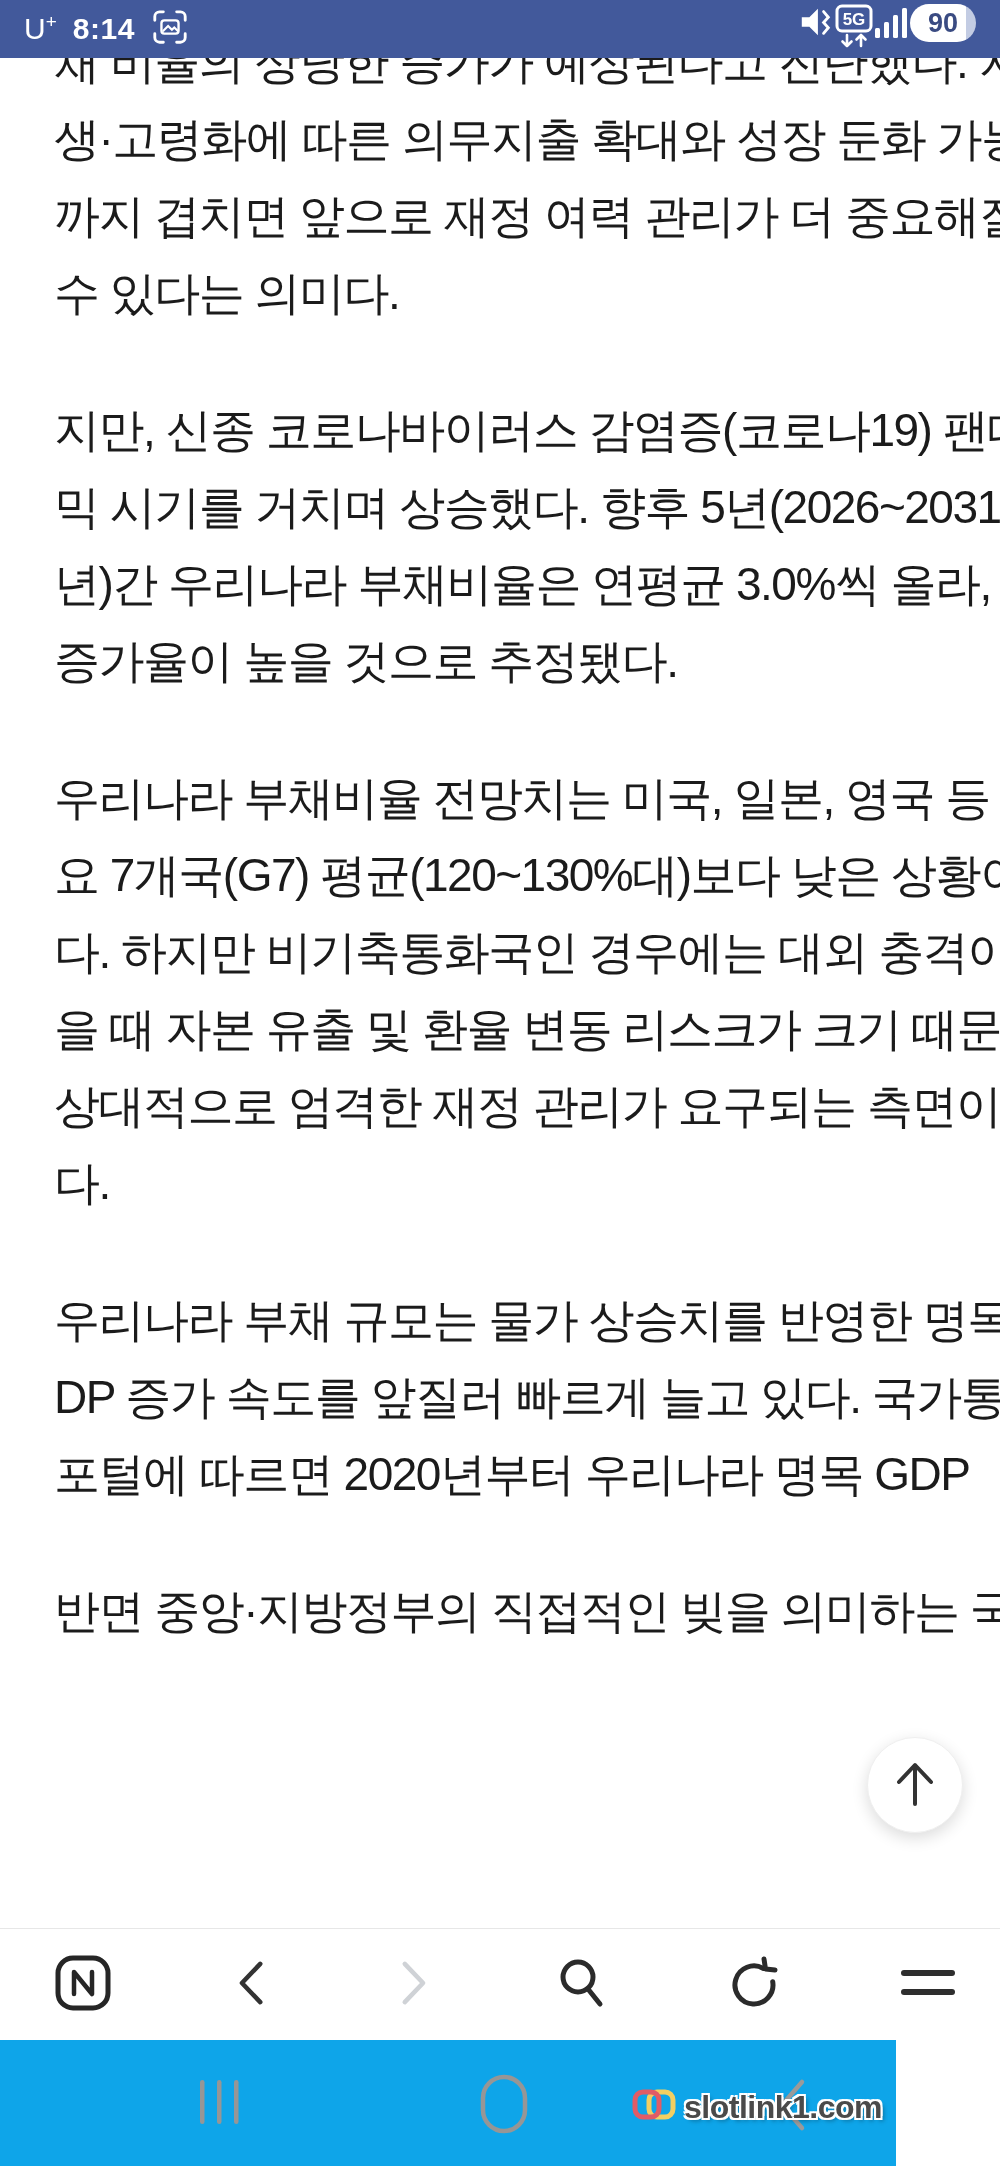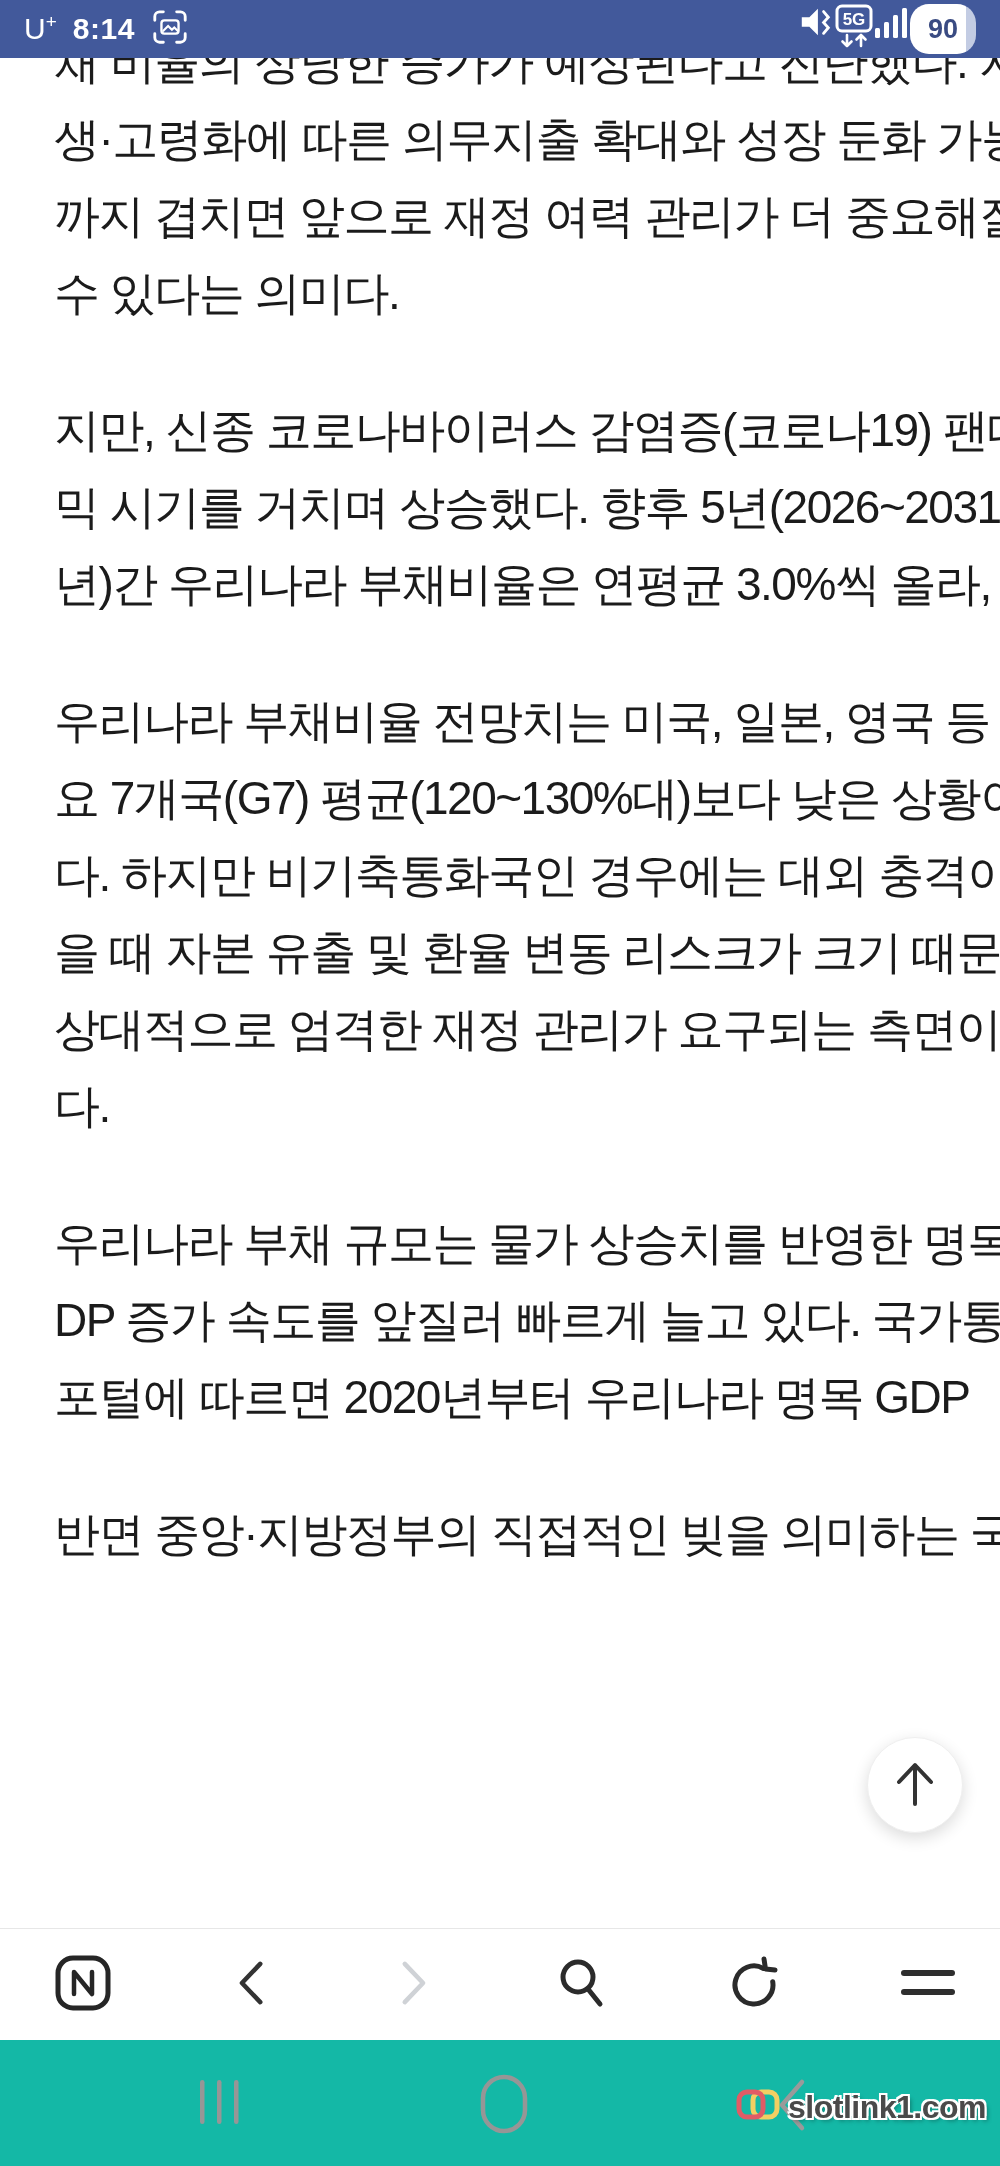--- a/index.html
+++ b/index.html
@@ -12,21 +12,21 @@
     position:absolute;top:0;left:0;width:1000px;height:58px;background:#42599b;
     display:flex;align-items:center;justify-content:space-between;
     padding:0 24px;box-sizing:border-box;color:#fff;z-index:10;
   }
   .sb-left{display:flex;align-items:center;gap:16px;}
   .carrier{font-size:30px;font-weight:500;display:flex;align-items:flex-start;line-height:1;}
   .carrier .plus{font-size:19px;margin-top:-2px;}
   .sb-time{font-size:30px;font-weight:700;letter-spacing:0.5px;line-height:1;}
   .sb-right{display:flex;}
   .battery{
-    width:66px;height:50px;border-radius:19px;
+    width:66px;height:38px;border-radius:19px;
     background:linear-gradient(to right,#ffffff 0 85%,#c3cce3 85% 100%);
     color:#3a4b82;font-weight:700;font-size:27px;
     display:flex;align-items:center;justify-content:center;
   }
   
   .content{
     position:absolute;top:58px;left:0;width:1000px;height:1870px;overflow:hidden;
     padding:0 54px;box-sizing:border-box;background:#fff;
   }
   .article{margin-top:-34px;}
@@ -42,21 +42,21 @@
     display:flex;align-items:center;justify-content:center;z-index:5;
   }
   
   .toolbar{
     position:absolute;left:0;top:1928px;width:1000px;height:112px;background:#ffffff;
     border-top:1px solid #e7e7e7;display:flex;align-items:center;justify-content:space-between;
     padding:0 44px 0 54px;box-sizing:border-box;z-index:6;
   }
   .tb-btn{display:flex;align-items:center;justify-content:center;background:none;border:none;padding:0;}
   
-  .gesture-bar{position:absolute;left:0;top:2040px;width:1000px;height:126px;background:#14b8a6;}
+  .gesture-bar{position:absolute;left:0;top:2040px;width:896px;height:126px;background:#0ea5e9;}
   .g-btn{position:absolute;display:flex;align-items:center;justify-content:center;background:none;border:none;padding:0;}
   .g-recents{left:198px;top:38px;}
   .g-home{left:480px;top:34px;}
   .g-back{left:776px;top:38px;}
   
   .watermark{
     position:absolute;right:14px;top:2084px;display:flex;align-items:center;gap:8px;z-index:7;
   }
   .watermark-text{
     font-size:32px;font-weight:700;color:#4a4a4a;letter-spacing:-0.5px;
@@ -120,20 +120,21 @@
       <div class="para">
           <div class="line">채 비율의 상당한 증가가 예상된다고 진단했다. 저출</div>
           <div class="line">생·고령화에 따른 의무지출 확대와 성장 둔화 가능성</div>
           <div class="line">까지 겹치면 앞으로 재정 여력 관리가 더 중요해질</div>
           <div class="line">수 있다는 의미다.</div>
         </div>
       <div class="para">
           <div class="line">지만, 신종 코로나바이러스 감염증(코로나19) 팬데</div>
           <div class="line">믹 시기를 거치며 상승했다. 향후 5년(2026~2031</div>
           <div class="line">년)간 우리나라 부채비율은 연평균 3.0%씩 올라, 11</div>
+          <div class="line">증가율이 높을 것으로 추정됐다.</div>
         </div>
       <div class="para">
           <div class="line">우리나라 부채비율 전망치는 미국, 일본, 영국 등 주</div>
           <div class="line">요 7개국(G7) 평균(120~130%대)보다 낮은 상황이</div>
           <div class="line">다. 하지만 비기축통화국인 경우에는 대외 충격이 왔</div>
           <div class="line">을 때 자본 유출 및 환율 변동 리스크가 크기 때문에</div>
           <div class="line">상대적으로 엄격한 재정 관리가 요구되는 측면이 있</div>
           <div class="line">다.</div>
         </div>
       <div class="para">

